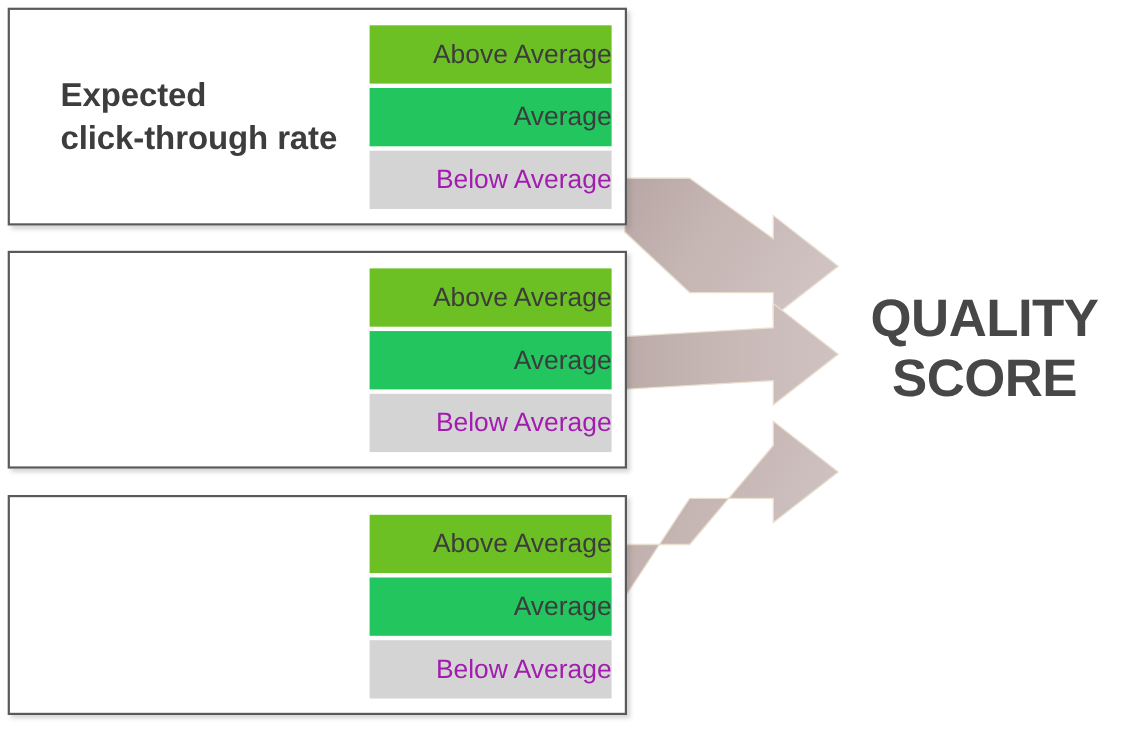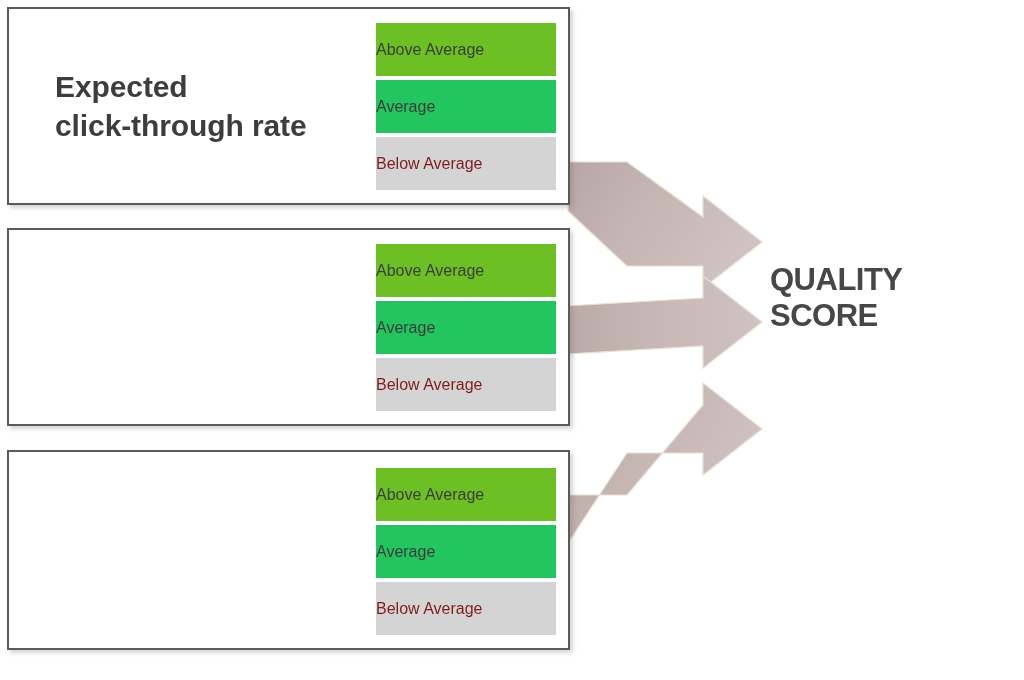--- a/index.html
+++ b/index.html
@@ -51,48 +51,48 @@
     position: absolute;
     left: 327px;
     top: 14px;
     width: 220px;
   }
   #box-2 .rating-stack { top: 16px; }
 
   .rating-bar {
     height: 53px;
     line-height: 53px;
-    text-align: left;
-    font-size: 16px;
+    text-align: right;
+    font-size: 24px;
     color: #3c3c3c;
     margin-bottom: 4px;
     box-sizing: border-box;
-    margin-left: 40px;
   }
   .rating-bar:last-child { margin-bottom: 0; }
   .rating-bar.lvl-above   { background: #6cc024; }
   .rating-bar.lvl-average { background: #22c55e; }
-  .rating-bar.lvl-below   { background: #d4d4d4; color: #7f1d1d; }
+  .rating-bar.lvl-below   { background: #d4d4d4; color: #a21caf; }
 
   
   #arrow-layer {
     position: absolute;
     left: 0; top: 0;
     width: 1024px;
     height: 680px;
     pointer-events: none;
   }
 
   
   #quality-score {
     position: absolute;
     left: 770px;
     top: 262px;
     width: 250px;
-    font-size: 31px;
+    text-align: center;
+    font-size: 48px;
     font-weight: bold;
     line-height: 1.15;
     letter-spacing: -0.5px;
     color: #474747;
     white-space: pre-line;
   }
 </style>
 </head>
 <body>
 

